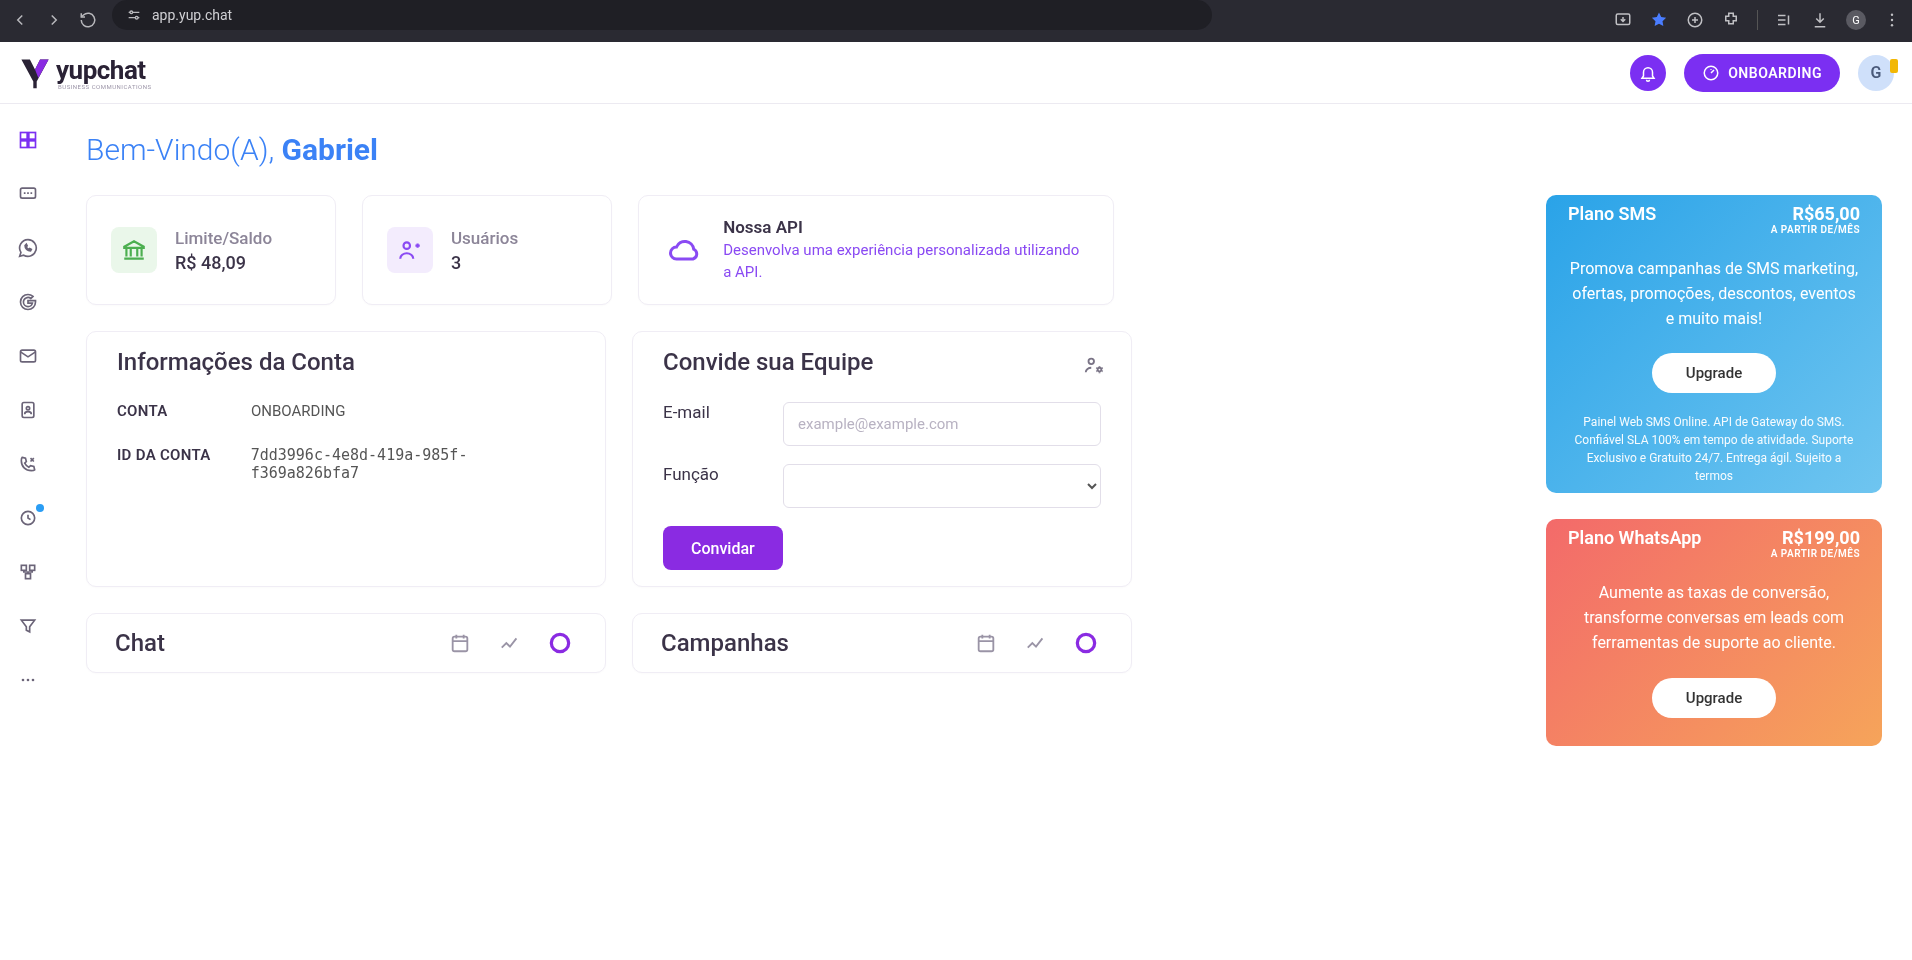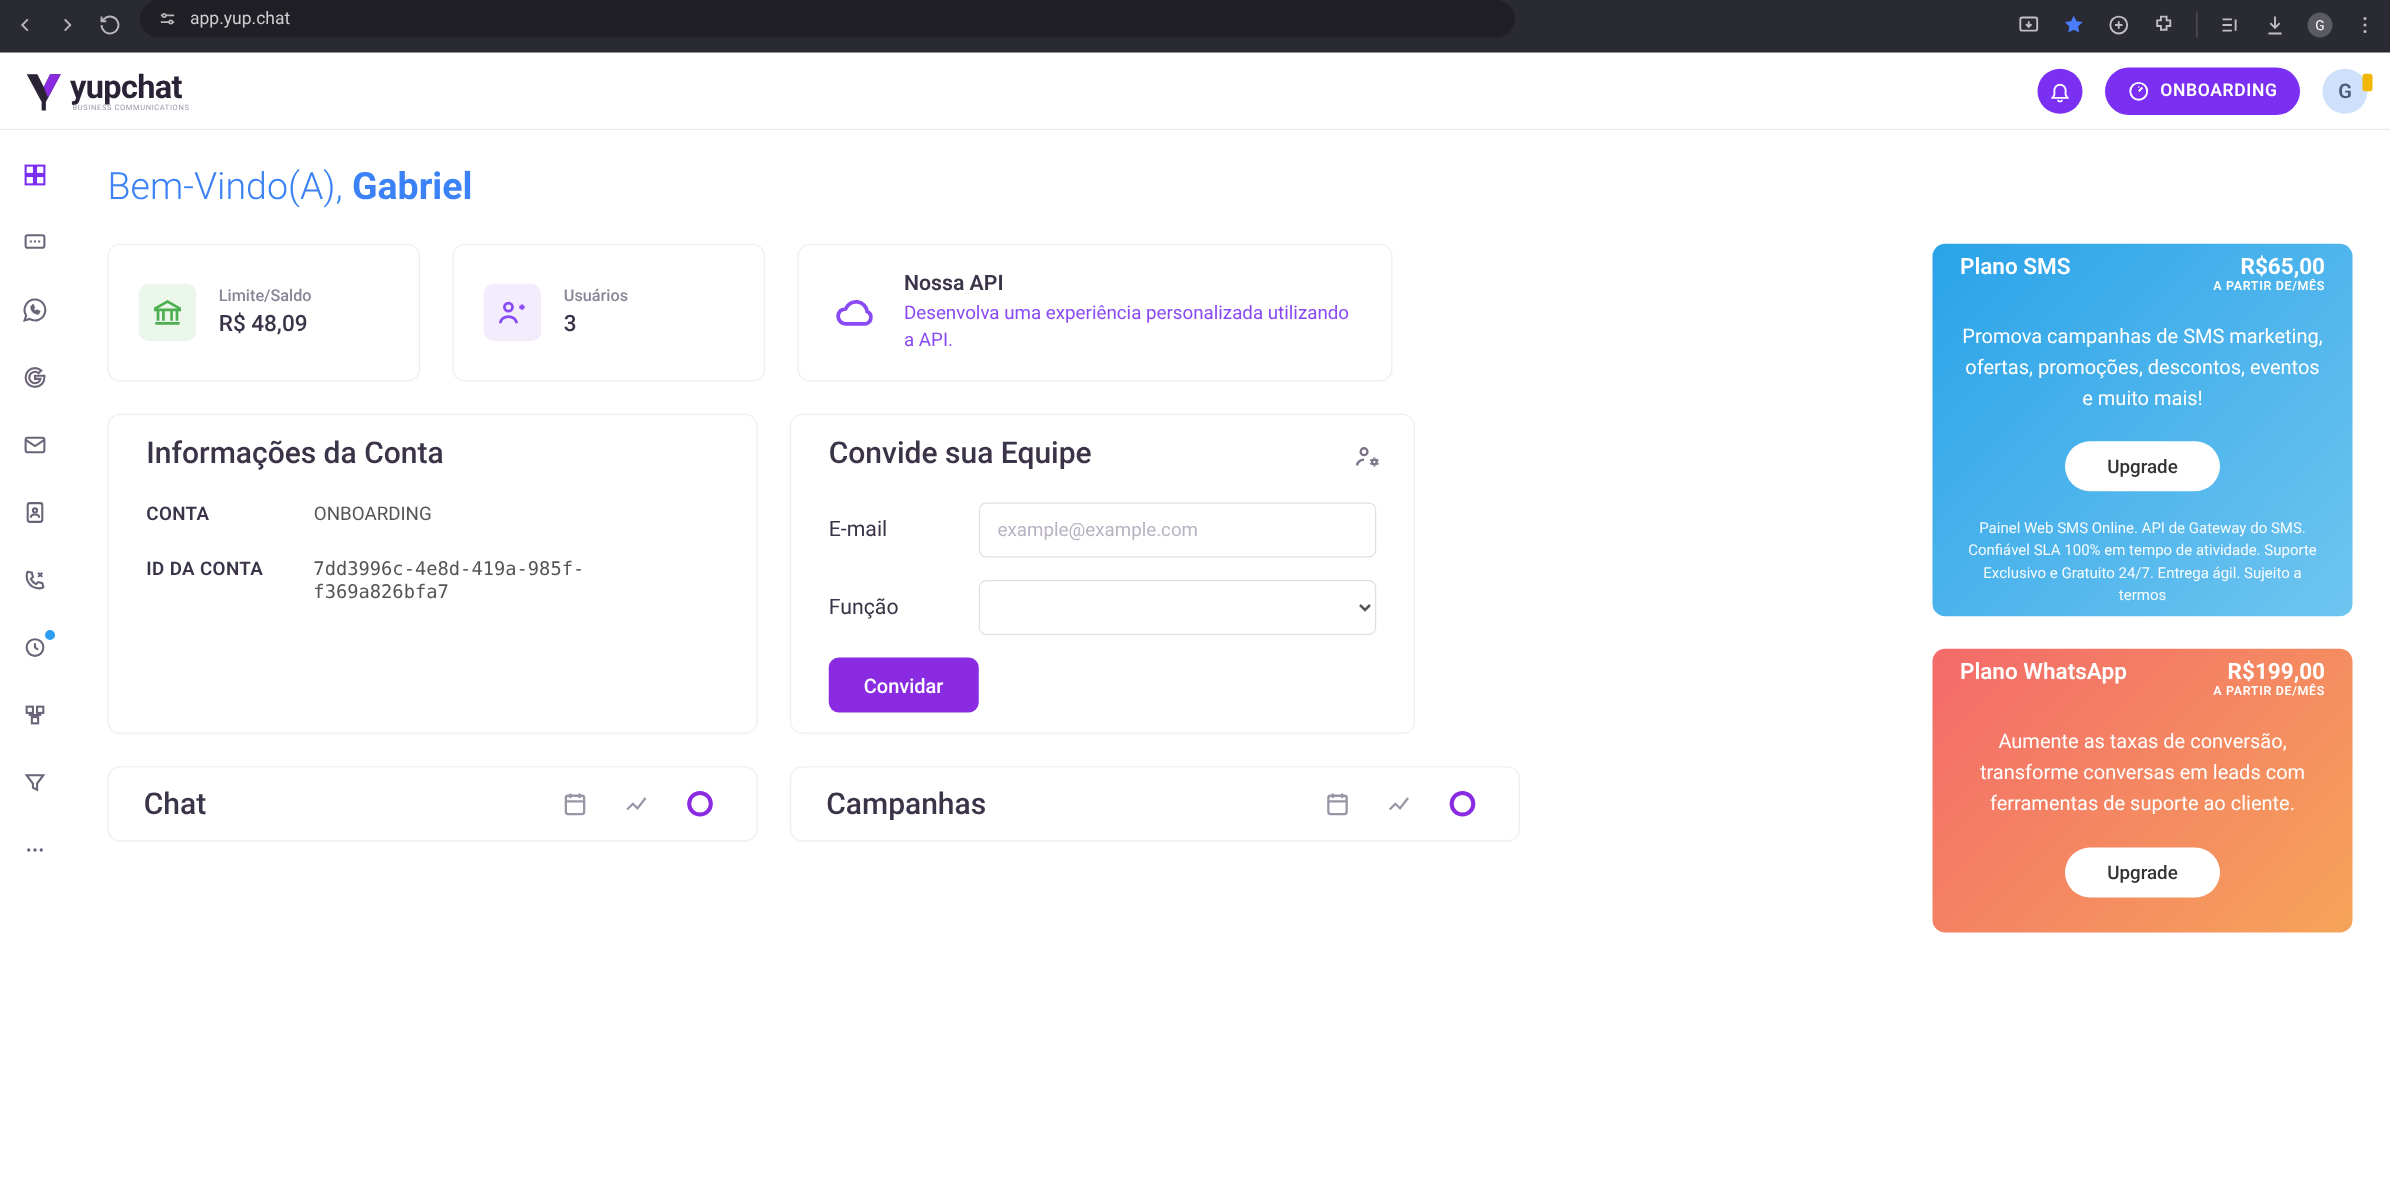--- a/index.html
+++ b/index.html
@@ -35,37 +35,37 @@
   .welcome { font-size:30px; font-weight:300; color:#3b82f6; margin-bottom:28px; }
   .welcome .name { font-weight:700; }
   .top-row { display:flex; gap:26px; margin-bottom:26px; }
   .card { background:#fff; border:1px solid #f0edf5; border-radius:10px; box-shadow:0 1px 2px rgba(0,0,0,0.02); }
   .stat { width:250px; height:110px; display:flex; align-items:center; padding:0 24px; gap:18px; }
   .stat.wide { width:476px; }
   .stat .icon { width:46px; height:46px; border-radius:8px; display:flex; align-items:center; justify-content:center; }
   .stat .icon.green { background:#eaf7ea; color:#4caf50; }
   .stat .icon.purple { background:#f3ecfd; color:#8a4af3; }
   .stat .icon.cloud { color:#8a4af3; }
-  .stat .label { color:#8c8598; font-size:13px; font-weight:500; }
+  .stat .label { color:#8c8598; font-size:17px; font-weight:500; }
   .stat .value { color:#3b3348; font-size:18px; font-weight:500; margin-top:4px; }
   .stat .apititle { color:#3b3348; font-size:17px; font-weight:600; }
   .stat .apidesc { color:#8a4af3; font-size:15px; line-height:1.5; margin-top:2px; }
   .mid-row { display:flex; gap:26px; margin-bottom:26px; }
   .panel { padding:16px 30px; }
   .panel-title { font-size:24px; font-weight:500; color:#3b3348; margin-bottom:26px; }
   .acct { width:520px; }
   .acct .row { display:flex; margin-bottom:26px; }
   .acct .row .k { width:134px; color:#3b3348; font-size:15px; font-weight:600; letter-spacing:0.3px; }
   .acct .row .v { color:#555; font-size:15px; }
   .acct .row .v.mono { font-family:monospace; }
   .eye-btn { width:58px; height:40px; border-radius:6px; background:#8a2be2; display:flex; align-items:center; justify-content:center; color:#fff; cursor:pointer; margin-right:16px; }
   .masked { letter-spacing:1px; font-size:14px; color:#222; margin-top:10px; }
   .invite { width:500px; position:relative; }
   .invite .cog { position:absolute; right:26px; top:22px; color:#7a7486; cursor:pointer; }
-  .invite .frow { display:flex; align-items:center; margin-bottom:18px; }
+  .invite .frow { display:flex; align-items:flex-start; margin-bottom:18px; }
   .invite .frow .lbl { width:120px; color:#3b3348; font-size:17px; }
   .invite input, .invite select { flex:1; height:44px; border:1px solid #e2dee9; border-radius:6px; padding:0 14px; font-size:15px; color:#555; background:#fff; }
   .invite input::placeholder { color:#b8b2c2; }
   .btn-primary { height:44px; padding:0 28px; border-radius:8px; background:#8a2be2; color:#fff; border:none; font-size:16px; font-weight:500; cursor:pointer; }
   .right-col { width:336px; margin-left:26px; display:flex; flex-direction:column; gap:26px; }
   .plan { border-radius:10px; padding:8px 22px; color:#fff; text-align:center; }
   .plan.sms { background:linear-gradient(135deg,#2aa3e8 0%,#6fc5f0 100%); }
   .plan.wa { background:linear-gradient(135deg,#f36a6a 0%,#f6a45a 100%); }
   .plan .phead { display:flex; justify-content:space-between; align-items:flex-start; margin-bottom:22px; text-align:left; }
   .plan .pname { font-size:18px; font-weight:600; }
@@ -356,21 +356,21 @@
                     <path d="M3 17l5-5 4 4 7-9"></path>
                   </svg>
                 </div>
               <div class="bi active">
                   <svg width="26" height="26" viewBox="0 0 24 24" fill="none" stroke="currentColor" stroke-width="3">
                     <circle cx="12" cy="12" r="8"></circle>
                   </svg>
                 </div>
             </div>
           </div>
-          <div class="card bot" style="width:584px">
+          <div class="card bot" style="width:500px">
             <div class="btitle">Campanhas</div>
             <div class="bicons">
               <div class="bi">
                   <svg width="22" height="22" viewBox="0 0 24 24" fill="none" stroke="currentColor" stroke-width="2">
                     <rect x="4" y="5" width="16" height="16" rx="2"></rect>
                     <path d="M4 10h16M8 3v4M16 3v4"></path>
                   </svg>
                 </div>
               <div class="bi">
                   <svg width="22" height="22" viewBox="0 0 24 24" fill="none" stroke="currentColor" stroke-width="2">

